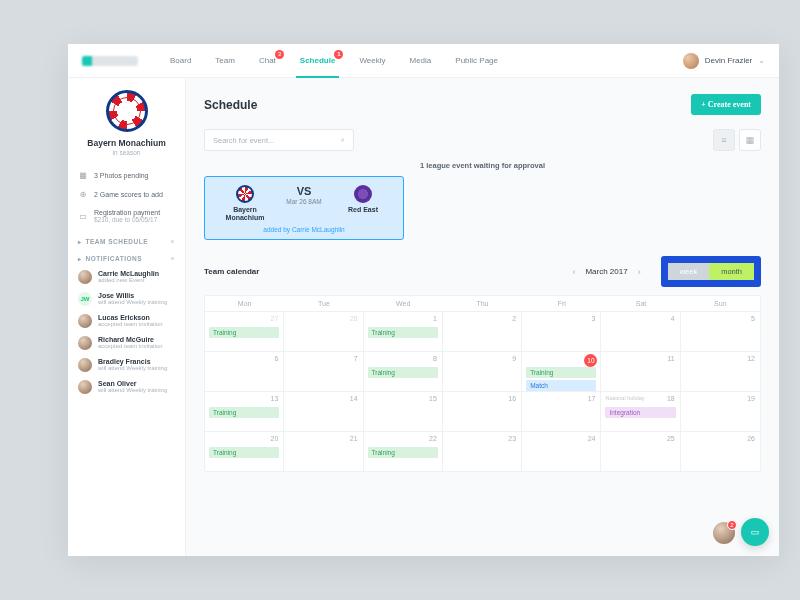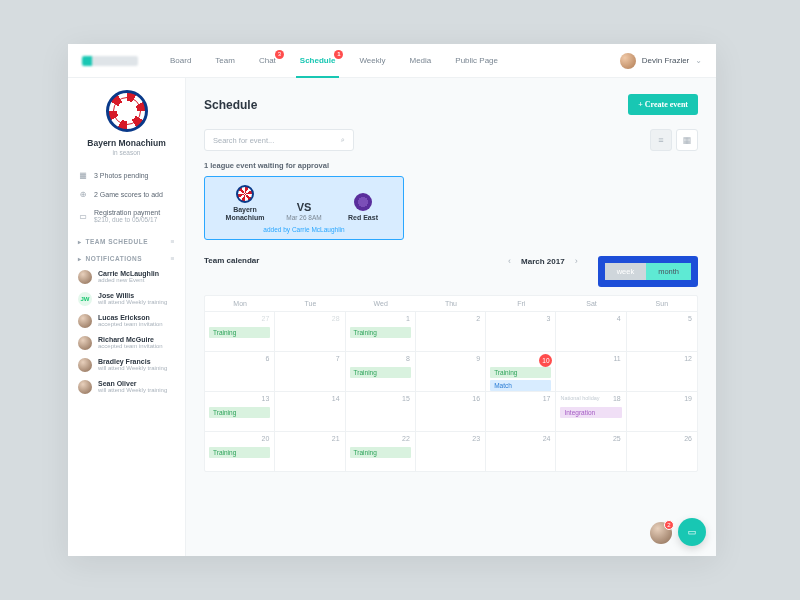--- a/index.html
+++ b/index.html
@@ -5,21 +5,21 @@
   * { box-sizing: border-box; margin: 0; padding: 0; }
   body {
     font-family: -apple-system,"Helvetica Neue",Arial,sans-serif;
     background: #d6dcdf;
     width: 800px; height: 600px; overflow: hidden;
     font-size: 9px;
     color: #4a5560;
   }
   .app {
     position: absolute; top: 44px; left: 68px;
-    width: 648px; height: 512px;
+    width: 711px; height: 512px;
     background: #f8fafb;
     box-shadow: 0 6px 30px rgba(0,0,0,.08);
     display: flex; flex-direction: column;
   }
   
   .hdr {
     height: 34px; background: #fff;
     display: flex; align-items: center;
     padding: 0 14px;
     border-bottom: 1px solid #eef1f3;
@@ -84,45 +84,45 @@
   .search-row{ display:flex; align-items:center; gap:20px; margin-bottom:10px;}
   .search{ width:150px; height:22px; border:1px solid #e3e8ec;
     border-radius:3px; padding:0 8px; display:flex; align-items:center;
     font-size:7.5px; color:#aab3bc; background:#fff;}
   .search .gl{margin-left:auto;color:#aab3bc;}
   .view-t{ margin-left:auto; display:flex; gap:4px;}
   .view-t .vb{ width:22px;height:22px;border:1px solid #e3e8ec;border-radius:3px;
     background:#fff; display:flex;align-items:center;justify-content:center;
     color:#aab3bc; cursor:pointer;}
   .view-t .vb.sel{background:#eef1f3;}
-  .pending-lbl{ font-size:7.5px; color:#5c6773; margin-bottom:6px; font-weight:600;}
+  .pending-lbl{ font-size:7.5px; color:#5c6773; margin-bottom:6px; font-weight:600;text-align:center;}
   .match-card{
     width:200px; border:1.5px solid #2aa7ff; background:#d8ecff;
     border-radius:3px; padding:8px 10px 6px;
     display:flex; flex-direction:column; align-items:center;
     margin-bottom:16px;
   }
-  .mc-row{display:flex;align-items:flex-end;width:100%;justify-content:space-between;}
+  .mc-row{display:flex;align-items:flex-start;width:100%;justify-content:space-between;}
   .mc-team{ text-align:center; width:60px;}
   .mc-team .lg{ width:18px;height:18px;border-radius:50%;margin:0 auto 3px;}
   .mc-team .lg.b{background:
     repeating-conic-gradient(#d71a28 0 30deg,#fff 30deg 60deg);
     border:2px solid #0a3a8a;}
   .mc-team .lg.r{background:radial-gradient(circle,#7b4fb8 0 5px,#5a2e9c 5px);}
   .mc-team .tn{font-size:7px;font-weight:700;color:#2d3742;line-height:1.1;}
   .mc-vs{font-size:11px;font-weight:700;color:#2d3742;}
   .mc-date{font-size:6.5px;color:#7b8793;margin-top:1px;}
   .mc-add{font-size:6.5px;color:#2aa7ff;margin-top:5px;}
-  .cal-h{display:flex;align-items:flex-start;margin-bottom:8px;}
+  .cal-h{display:flex;align-items:center;margin-bottom:8px;}
   .cal-h .lbl{font-size:8px;font-weight:600;color:#2d3742;}
   .cal-nav{margin-left:auto;display:flex;align-items:center;gap:10px;font-size:8px;}
   .cal-nav .ar{color:#aab3bc;cursor:pointer;font-size:9px;}
-  .cal-nav .mo{font-weight:700;color:#2d3742;}
+  .cal-nav .mo{font-weight:400;color:#2d3742;}
   .seg{margin-left:20px;display:flex;border:7px solid #1d4ed8;border-radius:3px;overflow:hidden;}
-  .seg .sb{padding:4px 12px;font-size:7.5px;cursor:pointer;background:#5eead4;}
+  .seg .sb{padding:4px 12px;font-size:7.5px;cursor:pointer;background:#bef264;}
   .seg .sb.sel{background:#cfd6db;color:#fff;}
   
   .cal{ border:1px solid #eef1f3; border-radius:2px; background:#fff;}
   .cal-hd{display:grid;grid-template-columns:repeat(7,1fr);}
   .cal-hd div{padding:4px 0;text-align:center;font-size:7px;color:#aab3bc;}
   .cal-bd{display:grid;grid-template-columns:repeat(7,1fr);}
   .cell{ border-top:1px solid #eef1f3; border-right:1px solid #eef1f3;
     height:40px; padding:3px 4px; position:relative; font-size:7px;}
   .cell:nth-child(7n){border-right:none;}
   .cell .dn{ position:absolute; top:3px; right:5px; font-size:7px; color:#aab3bc;}

